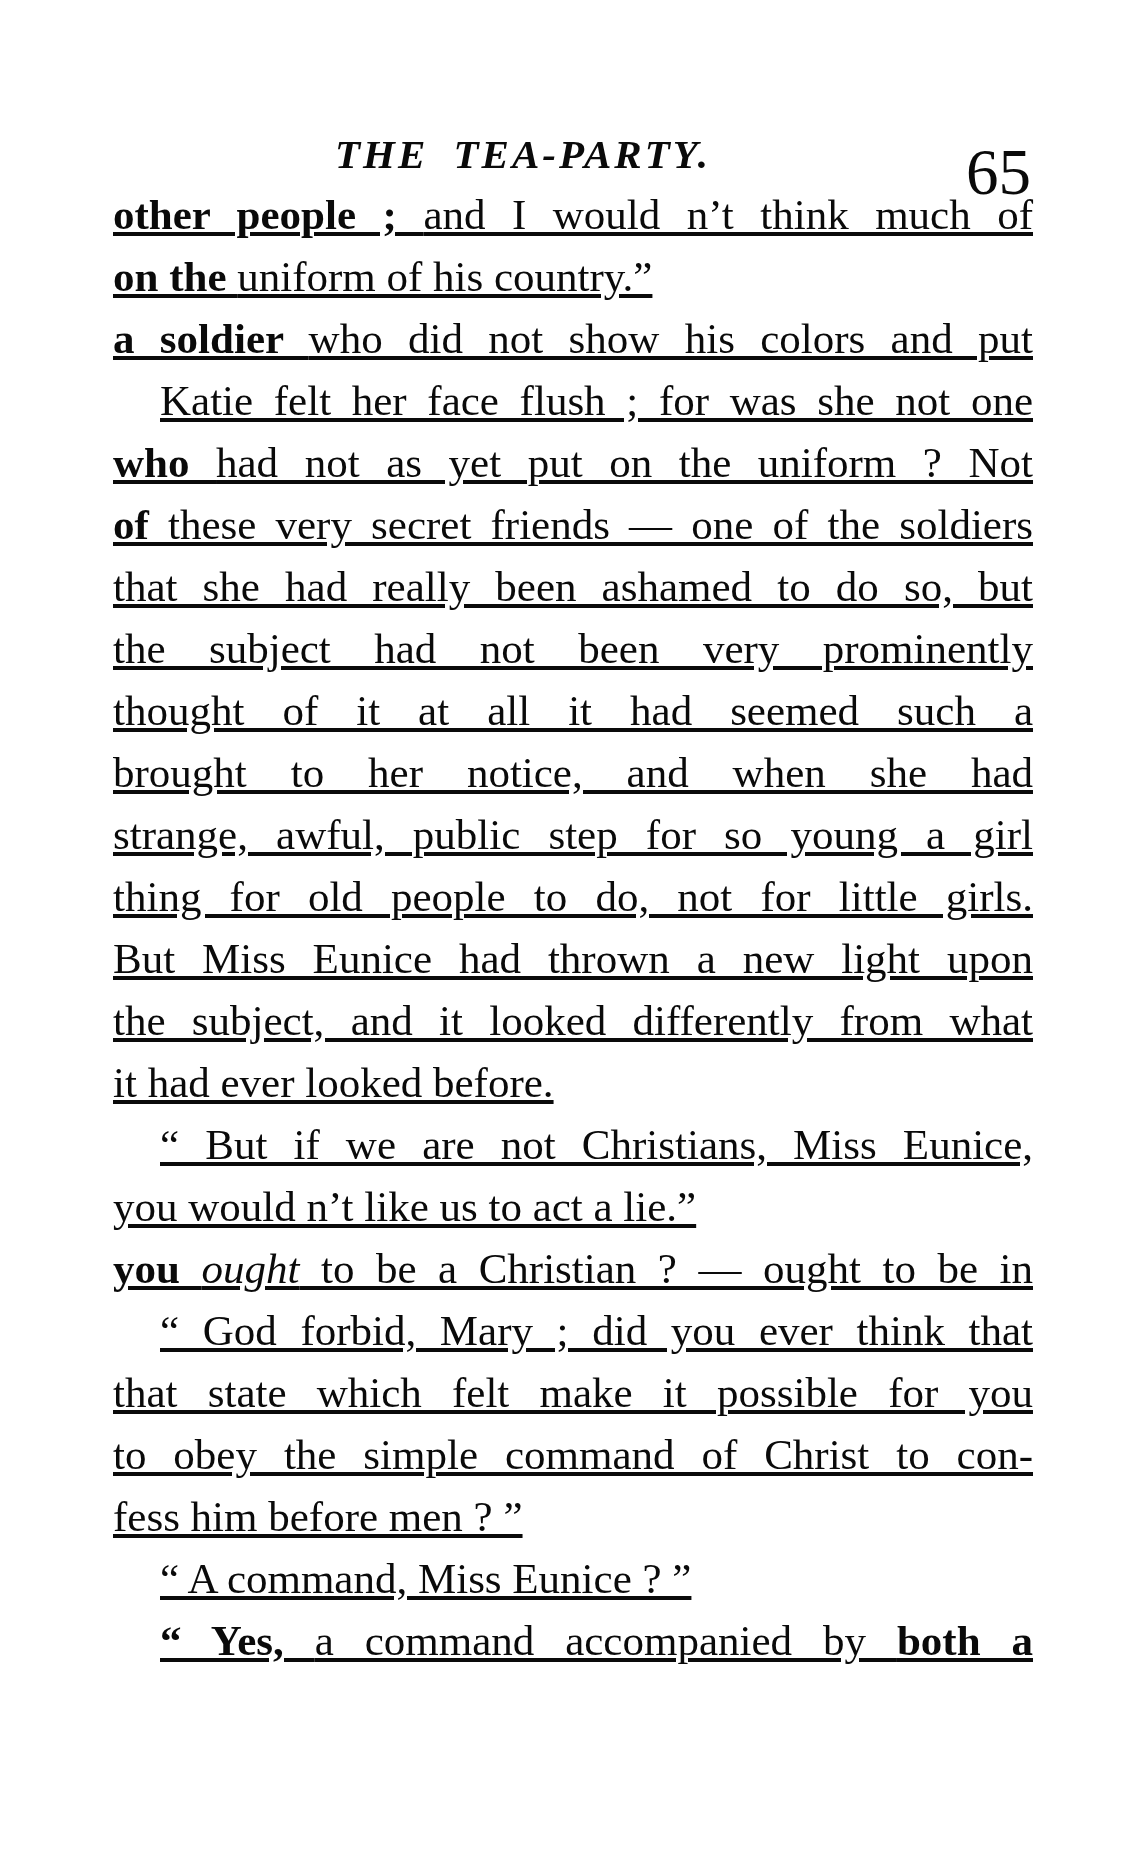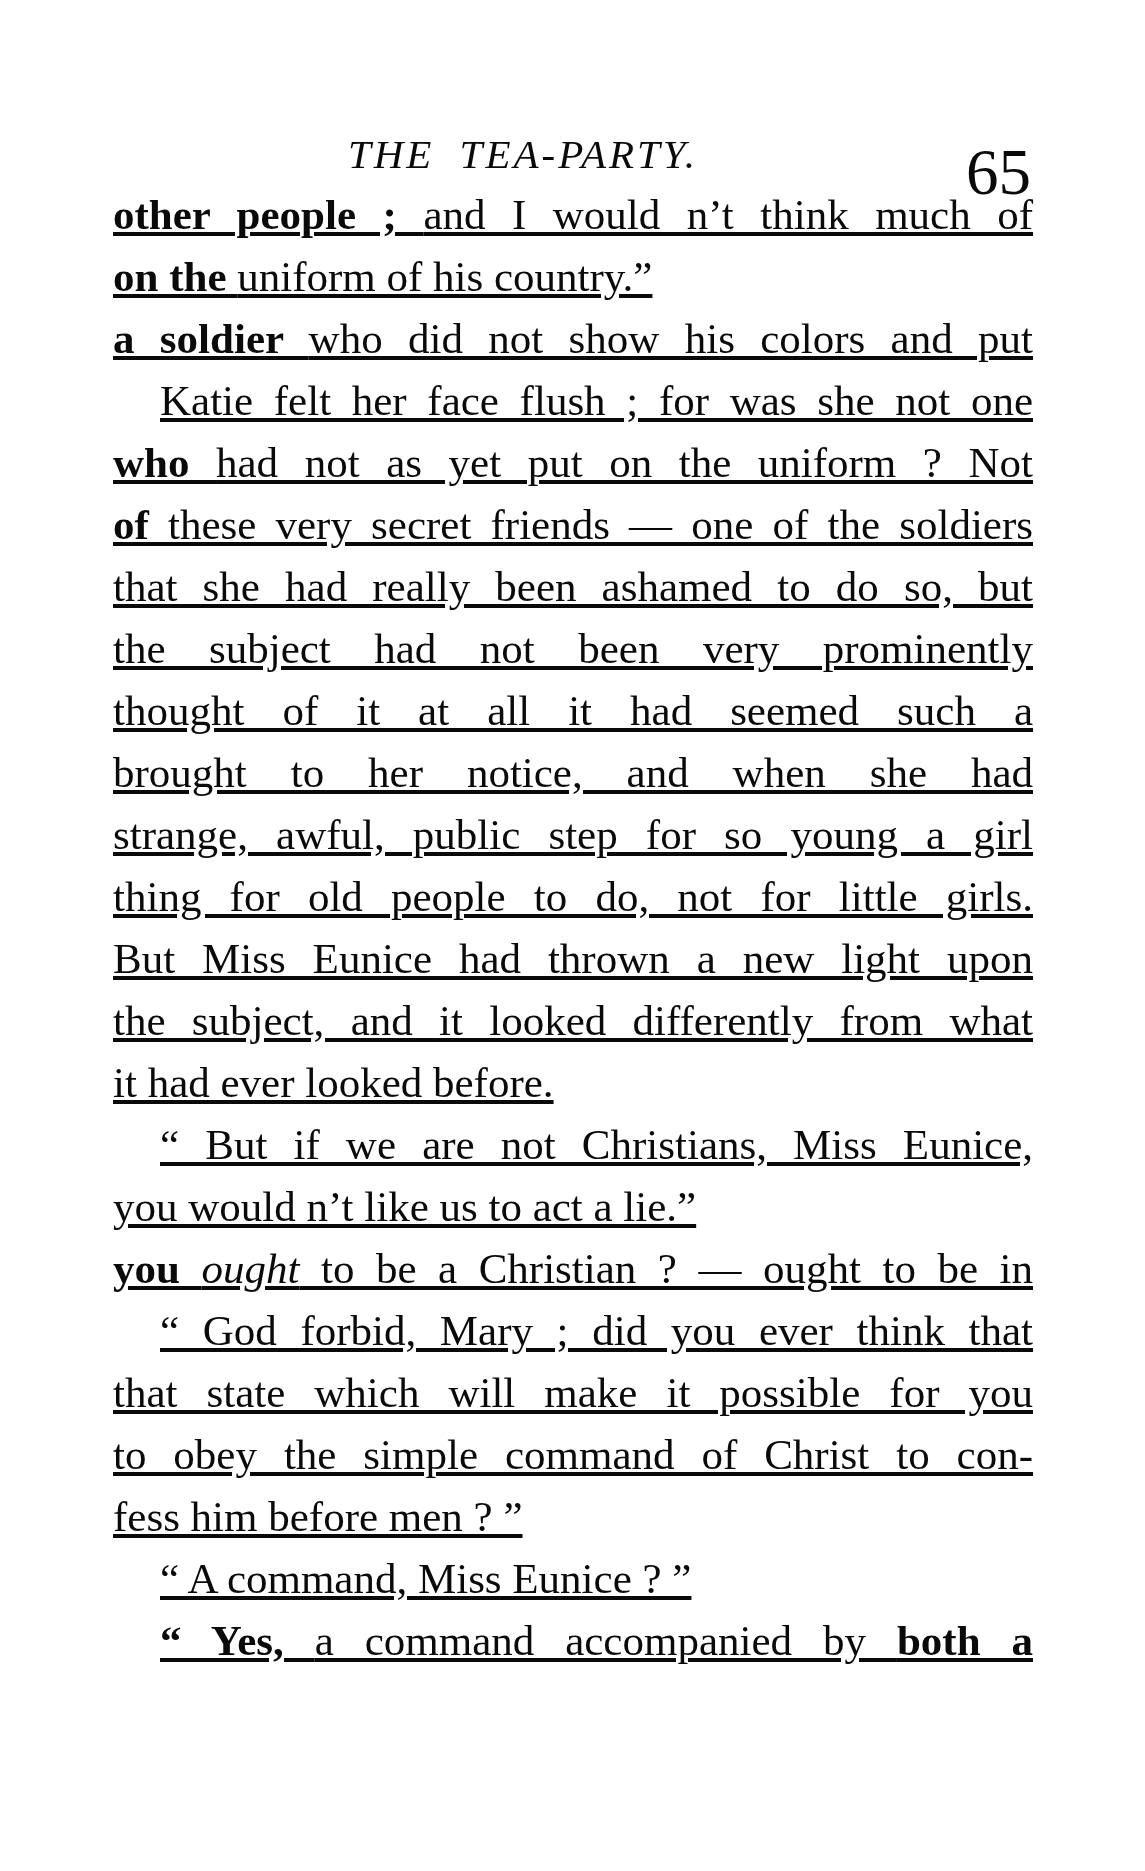--- a/index.html
+++ b/index.html
@@ -22,21 +22,21 @@
     left: 113px;
     width: 920px;
     height: 80px;
   }
   .title {
     position: absolute;
     left: 50%;
     top: 6px;
     transform: translateX(calc(-50% - 50px));
     font-style: italic;
-    font-weight: 400;
+    font-weight: 700;
     font-size: 41px;
     letter-spacing: 3px;
     word-spacing: 12px;
     white-space: nowrap;
     text-align: center;
   }
   .pagenum {
     position: absolute;
     right: 2px;
     top: 16px;
@@ -86,19 +86,19 @@
       <div class="line just"><span>brought to her notice, and when she had</span></div>
       <div class="line just"><span>strange, awful, public step for so young a girl</span></div>
       <div class="line just"><span>thing for old people to do, not for little girls.</span></div>
       <div class="line just"><span>But Miss Eunice had thrown a new light upon</span></div>
       <div class="line just"><span>the subject, and it looked differently from what</span></div>
       <div class="line"><span>it had ever looked before.</span></div>
       <div class="line indent just"><span>“ But if we are not Christians, Miss Eunice,</span></div>
       <div class="line"><span>you would n’t like us to act a lie.”</span></div>
       <div class="line just"><span class="seg-b">you </span><span class="seg-i">ought</span><span> to be a Christian ? — ought to be in</span></div>
       <div class="line indent just"><span>“ God forbid, Mary ; did you ever think that</span></div>
-      <div class="line just"><span>that state which will make it possible for you</span></div>
+      <div class="line just"><span>that state which felt make it possible for you</span></div>
       <div class="line just"><span>to obey the simple command of Christ to con-</span></div>
       <div class="line"><span>fess him before men ? ”</span></div>
       <div class="line indent"><span>“ A command, Miss Eunice ? ”</span></div>
       <div class="line indent just"><span class="seg-b">“ Yes, </span><span>a command accompanied by </span><span class="seg-b">both a</span></div>
     </div>
 </div>
 
 </body></html>

